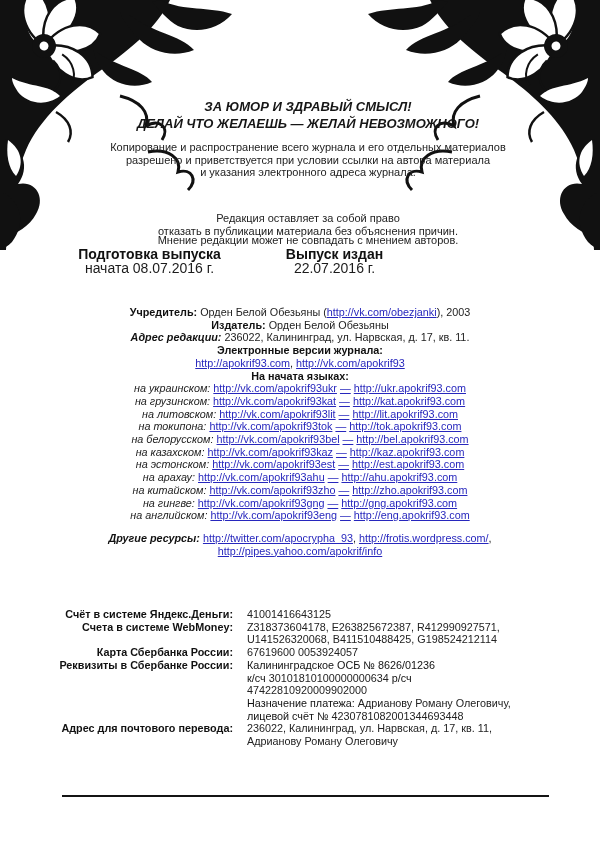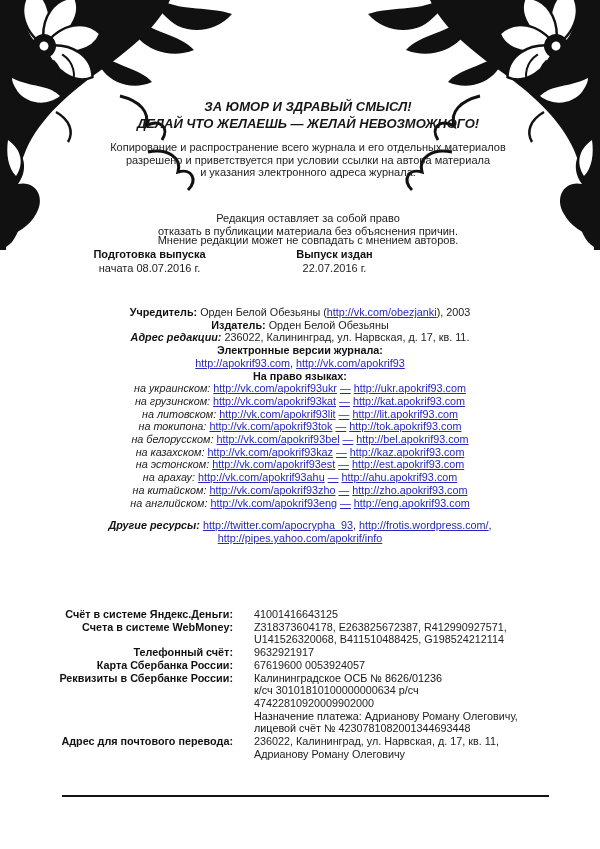--- a/index.html
+++ b/index.html
@@ -10,34 +10,34 @@
   .corner{position:absolute;top:0;width:235px;height:250px;pointer-events:none;}
   .corner-left{left:0;}
   .corner-right{right:0;}
   .content{position:absolute;left:0;top:0;width:600px;z-index:2;}
   .center{text-align:center;padding-left:8px;}
   .slogan{position:absolute;top:99px;width:600px;font-size:13px;font-weight:bold;font-style:italic;line-height:16.5px;color:#161616;}
   .para{position:absolute;width:600px;font-size:11px;line-height:12.6px;color:#222;}
   .p-copy{top:141px;}
   .p-opinion{top:189px;margin-top:45px;}
   .p-refusal{top:212px;}
-  .dates{position:absolute;top:248px;width:484px;display:flex;justify-content:center;font-size:11px;}
+  .dates{position:absolute;top:248px;width:484px;display:flex;justify-content:center;font-size:14px;}
   .dates .col{width:185px;text-align:center;line-height:13.5px;}
   .dates .lbl{font-weight:bold;color:#111;}
   .imprint{position:absolute;top:306px;width:600px;text-align:center;font-size:10.8px;line-height:12.7px;color:#222;}
   .imprint b{color:#111;}
   .bi{font-weight:bold;font-style:italic;color:#111;}
   .it{font-style:italic;}
   a.lnk, .lnk{color:#2727bd;text-decoration:underline;cursor:pointer;}
   .dash{color:#2727bd;text-decoration:underline;}
   .gap{height:10px;}
   .payments{position:absolute;top:608px;left:0;width:544px;font-size:10.8px;line-height:12.7px;}
   .prow{display:flex;align-items:flex-start;}
   .plabel{width:233px;text-align:right;font-weight:bold;color:#111;flex:0 0 233px;}
-  .pvalue{margin-left:21px;text-align:left;flex:1;padding-right:21px;color:#222;}
+  .pvalue{margin-left:14px;text-align:left;flex:1;padding-right:21px;color:#222;}
   .pvalue .strong{font-weight:normal;color:#111;}
   .bottom-rule{position:absolute;top:795px;left:62px;width:487px;height:2px;background:#141414;}
 </style>
 </head>
 <body>
 
 <div class="page">
 
   <div class="corner corner-left">
     <svg width="235" height="250" viewBox="0 0 235 250" xmlns="http://www.w3.org/2000/svg">
@@ -115,21 +115,21 @@
       </div>
       <div>
         <span class="bi">Адрес редакции:</span>
         <span>236022, Калининград, ул. Нарвская, д. 17, кв. 11.</span>
       </div>
       <div><b>Электронные версии журнала:</b></div>
       <div>
         <a class="lnk">http://apokrif93.com</a><span>,</span>
         <a class="lnk">http://vk.com/apokrif93</a>
       </div>
-      <div><b>На право языках:</b></div>
+      <div><b>На начата языках:</b></div>
 
       <div>
         <span class="it">на украинском:</span>
         <a class="lnk">http://vk.com/apokrif93ukr</a>
         <span class="dash">—</span>
         <a class="lnk">http://ukr.apokrif93.com</a>
       </div>
       <div>
         <span class="it">на грузинском:</span>
         <a class="lnk">http://vk.com/apokrif93kat</a>
@@ -170,20 +170,26 @@
         <span class="it">на арахау:</span>
         <a class="lnk">http://vk.com/apokrif93ahu</a>
         <span class="dash">—</span>
         <a class="lnk">http://ahu.apokrif93.com</a>
       </div>
       <div>
         <span class="it">на китайском:</span>
         <a class="lnk">http://vk.com/apokrif93zho</a>
         <span class="dash">—</span>
         <a class="lnk">http://zho.apokrif93.com</a>
+      </div>
+      <div>
+        <span class="it">на гингве:</span>
+        <a class="lnk">http://vk.com/apokrif93gng</a>
+        <span class="dash">—</span>
+        <a class="lnk">http://gng.apokrif93.com</a>
       </div>
       <div>
         <span class="it">на английском:</span>
         <a class="lnk">http://vk.com/apokrif93eng</a>
         <span class="dash">—</span>
         <a class="lnk">http://eng.apokrif93.com</a>
       </div>
 
       <div class="gap"></div>
       <div>
@@ -201,24 +207,20 @@
       <div class="prow">
         <div class="plabel">Счёт в системе Яндекс.Деньги:</div>
         <div class="pvalue">41001416643125</div>
       </div>
       <div class="prow">
         <div class="plabel">Счета в системе WebMoney:</div>
         <div class="pvalue">
           <div>Z318373604178, E263825672387, R412990927571,</div>
           <div>U141526320068, B411510488425, G198524212114</div>
         </div>
-      </div>
-      <div class="prow">
-        <div class="plabel">Телефонный счёт:</div>
-        <div class="pvalue">9632921917</div>
       </div>
       <div class="prow">
         <div class="plabel">Карта Сбербанка России:</div>
         <div class="pvalue">67619600 0053924057</div>
       </div>
       <div class="prow">
         <div class="plabel">Реквизиты в Сбербанке России:</div>
         <div class="pvalue">
           <div class="strong">Калининградское ОСБ № 8626/01236</div>
           <div>

